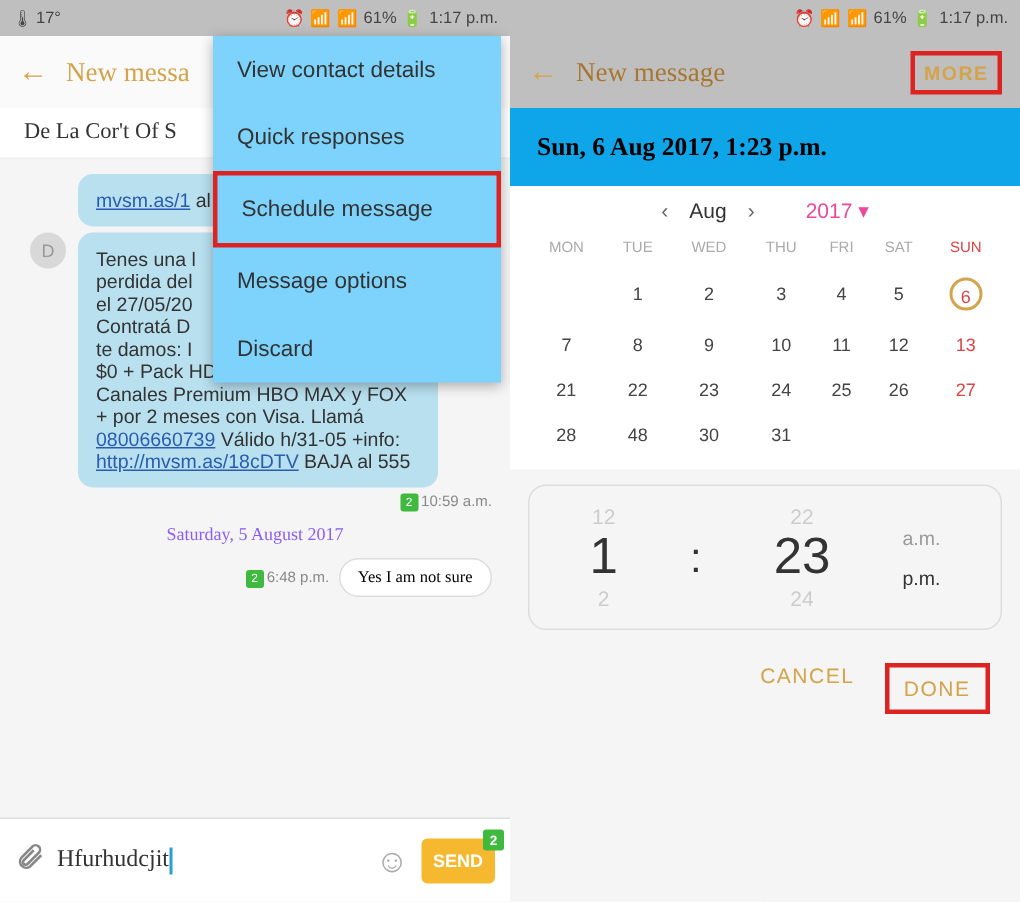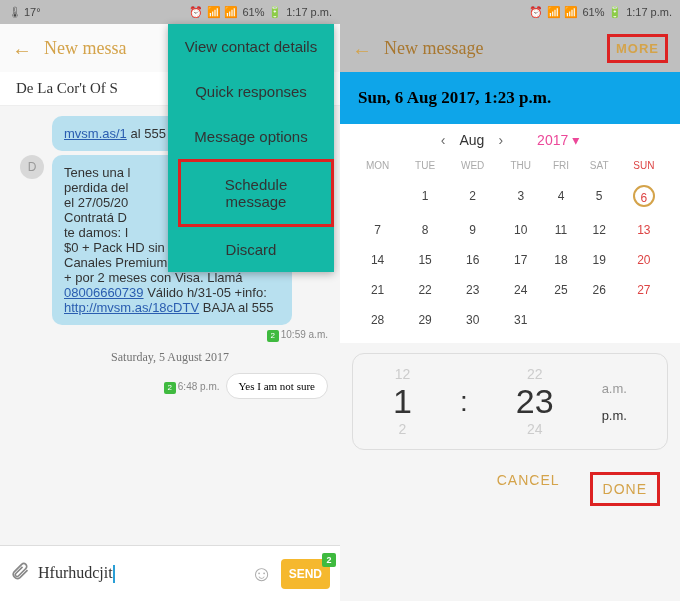--- a/index.html
+++ b/index.html
@@ -13,35 +13,35 @@
 .header .more { color: #d4a34a; font-size: 13px; font-weight: bold; letter-spacing: 1px; }
 .subheader { background: #fff; padding: 8px 16px; font-size: 15px; color: #333; font-family: "Comic Sans MS", cursive; border-bottom: 1px solid #eee; }
 .msgarea { padding: 6px 12px; background: #f5f5f5; position: relative; height: 420px; overflow: hidden; }
 .bubble { background: #b8e0ef; border-radius: 10px; padding: 10px 12px; margin: 4px 0; font-size: 13px; color: #333; max-width: 240px; position: relative; word-wrap: break-word; }
 .bubble.in { margin-left: 28px; }
 .avatar { width: 24px; height: 24px; border-radius: 50%; background: #d8d8d8; color: #999; font-size: 12px; display: flex; align-items: center; justify-content: center; position: absolute; left: 8px; }
 .link { color: #2a5db0; text-decoration: underline; }
 .phone { color: #2a5db0; text-decoration: underline; }
 .tstamp { font-size: 10px; color: #888; text-align: right; margin-top: 2px; }
 .tstamp .ico { display:inline-block; width:12px; height:12px; background:#3fba3f; color:#fff; font-size:8px; border-radius:2px; text-align:center; line-height:12px; margin-right:2px; }
-.datediv { text-align: center; font-size: 12px; color: #737373; margin: 8px 0; font-family: "Comic Sans MS", cursive; }
+.datediv { text-align: center; font-size: 12px; color: #8b5cf6; margin: 8px 0; font-family: "Comic Sans MS", cursive; }
 .reply { display: flex; justify-content: flex-end; align-items: center; gap: 6px; }
 .reply .tstamp { font-size: 10px; }
 .reply .rbubble { background: #fff; border: 1px solid #ddd; border-radius: 14px; padding: 6px 12px; font-size: 11px; font-family: "Comic Sans MS", cursive; }
 .composer { position: absolute; bottom: 0; left: 0; right: 0; height: 56px; background: #fff; display: flex; align-items: center; padding: 0 10px; gap: 8px; border-top: 1px solid #ddd; }
 .composer .attach { color: #888; font-size: 22px; }
 .composer .input { flex: 1; font-size: 16px; color: #333; font-family: "Comic Sans MS", cursive; border: none; outline: none; }
 .composer .cursor { display:inline-block; width:2px; height:18px; background:#2a9fd6; vertical-align:middle; animation:blink 1s infinite; }
 @keyframes blink { 50% { opacity: 0 } }
 .composer .emoji { color: #aaa; font-size: 22px; }
 .composer .send { background: #f5b82e; color: #fff; font-size: 12px; font-weight: bold; padding: 8px 8px; border-radius: 4px; position: relative; }
 .composer .send .badge { position: absolute; top: -6px; right: -6px; background: #3fba3f; color: #fff; font-size: 9px; width: 14px; height: 14px; border-radius: 2px; display: flex; align-items: center; justify-content: center; }
-.dropdown { position: absolute; top: 24px; right: 6px; width: 166px; background: #14b8a6; box-shadow: 0 2px 8px rgba(0,0,0,.3); z-index: 10; text-align: center; }
+.dropdown { position: absolute; top: 24px; right: 6px; width: 192px; background: #7dd3fc; box-shadow: 0 2px 8px rgba(0,0,0,.3); z-index: 10; }
 .dropdown .ditem { padding: 14px 16px; font-size: 15px; color: #333; }
-.redbox { border: 3px solid #d22; margin-left: 10px; }
+.redbox { border: 3px solid #d22; }
 
 .screen.r .header { background: #bfbfbf; color: #a8772f; }
 .datesel { background: #0ea5e9; padding: 16px 18px; font-size: 17px; font-weight: bold; font-family: "Comic Sans MS", cursive; }
 .cal { background: #fff; padding: 8px 12px; }
 .cal .nav { display: flex; align-items: center; justify-content: center; gap: 14px; font-size: 14px; color: #666; margin-bottom: 6px; }
 .cal .nav .mon { color: #333; font-weight: 500; }
 .cal .nav .yr { margin-left: 20px; color: #ec4899; }
 .cal table { width: 100%; border-collapse: collapse; font-size: 12px; }
 .cal th { color: #aaa; font-weight: normal; padding: 6px 0; text-transform: uppercase; font-size: 10px; }
 .cal th.sun { color: #d44; }
@@ -109,22 +109,22 @@
     <span class="emoji">☺</span>
     <span class="send">
       <span>SEND</span>
       <span class="badge">2</span>
     </span>
   </div>
 
   <div class="dropdown">
     <div class="ditem">View contact details</div>
     <div class="ditem">Quick responses</div>
+    <div class="ditem redbox">Schedule message</div>
     <div class="ditem">Message options</div>
-    <div class="ditem redbox">Schedule message</div>
     <div class="ditem">Discard</div>
   </div>
 </div>
 
 <div class="screen r">
   <div class="statusbar">
     <span>⏰</span>
     <span>📶</span>
     <span>📶</span>
     <span>61%</span>
@@ -167,40 +167,31 @@
       <tr>
         <td>7</td>
         <td>8</td>
         <td>9</td>
         <td>10</td>
         <td>11</td>
         <td>12</td>
         <td class="sun">13</td>
       </tr>
       <tr>
-        <td>14</td>
-        <td>15</td>
-        <td>16</td>
-        <td>17</td>
-        <td>18</td>
-        <td>19</td>
-        <td class="sun">20</td>
-      </tr>
-      <tr>
         <td>21</td>
         <td>22</td>
         <td>23</td>
         <td>24</td>
         <td>25</td>
         <td>26</td>
         <td class="sun">27</td>
       </tr>
       <tr>
         <td>28</td>
-        <td>29</td>
+        <td>48</td>
         <td>30</td>
         <td>31</td>
         <td></td>
         <td></td>
         <td class="sun"></td>
       </tr>
     </tbody>
       </table>
   </div>
   <div class="timepick">

